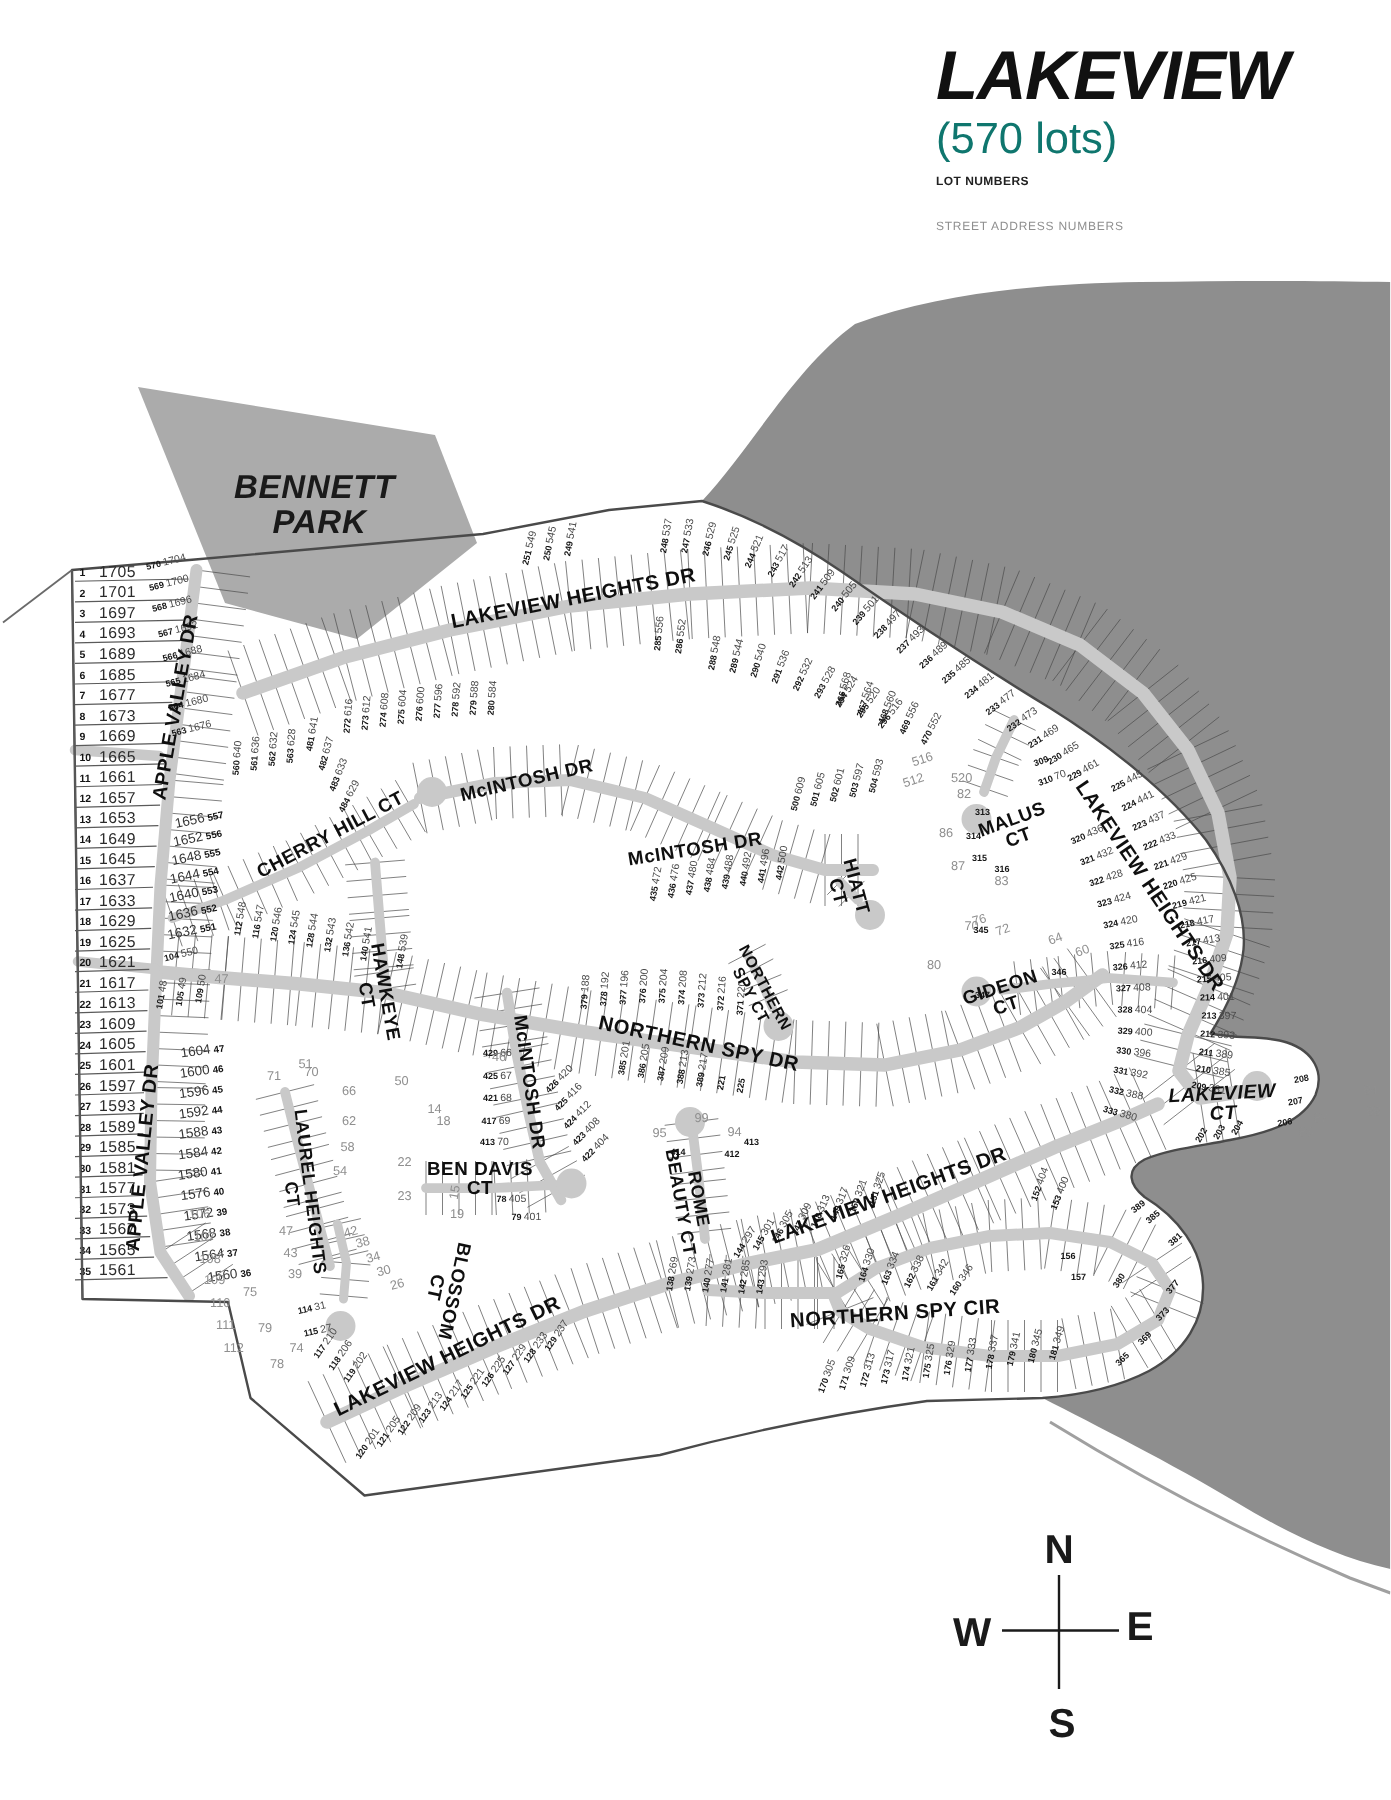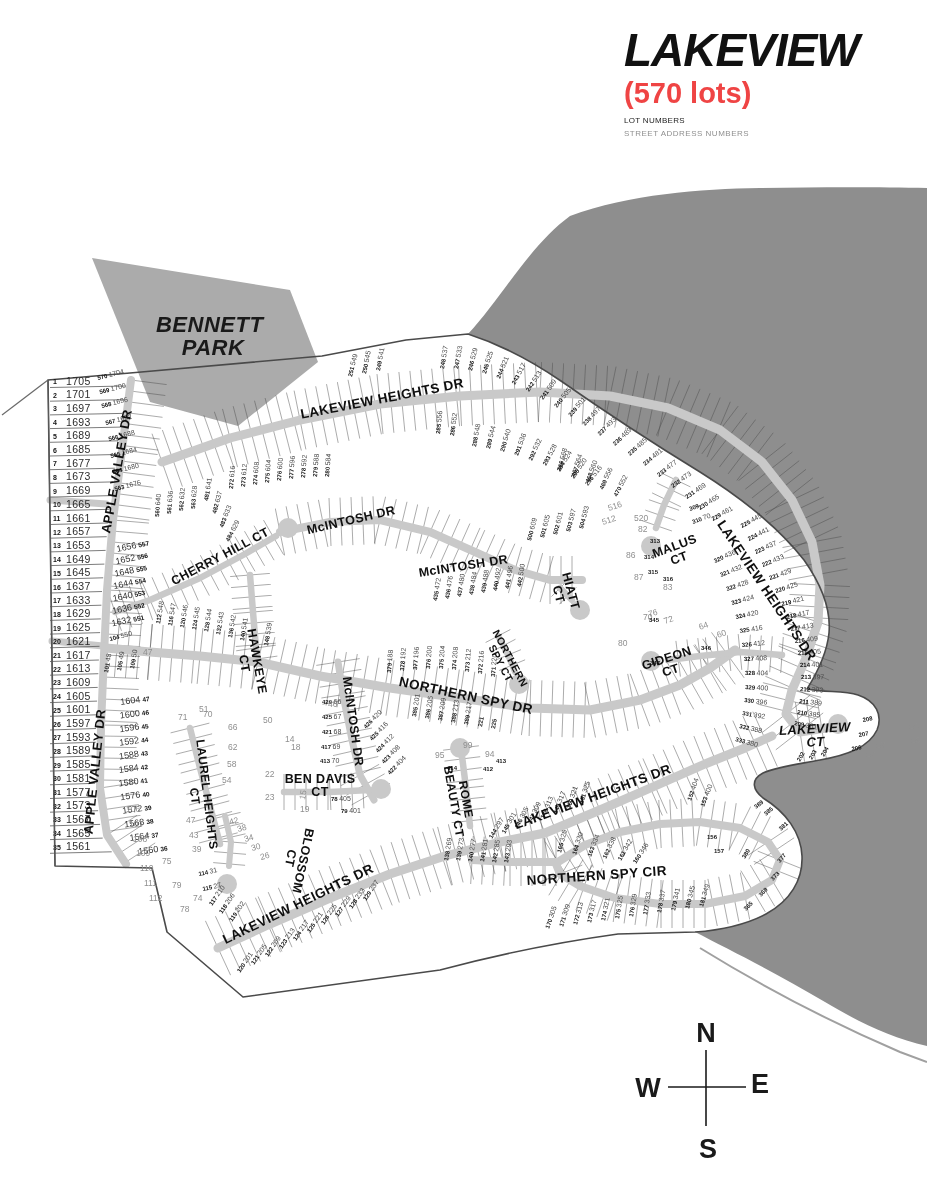--- a/index.html
+++ b/index.html
@@ -2,23 +2,23 @@
 <html><head>
 <meta charset="utf-8">
 <style>
   html,body{margin:0;padding:0;background:#ffffff;}
   #stage{position:relative;width:927px;height:1200px;background:#ffffff;overflow:hidden;
          font-family:"Liberation Sans",sans-serif;}
   #map{position:absolute;left:0;top:0;}
   .titleblock{position:absolute;left:624px;top:28px;width:300px;color:#111;}
   .t1{font-style:italic;font-weight:bold;font-size:46px;line-height:0.98;letter-spacing:-1px;white-space:nowrap;}
   .t3{font-style:normal;font-weight:400;font-size:26px;color:#333;letter-spacing:0;}
-  .t2{font-weight:700;font-size:29px;margin-top:4px;color:#ef4444;}
-  .leg1{font-weight:normal;font-size:8px;margin-top:6px;color:#222;letter-spacing:.3px;}
-  .leg2{font-weight:400;font-size:8px;margin-top:4px;color:#8f8f8f;letter-spacing:.5px;}
+  .t2{font-weight:400;font-size:29px;margin-top:4px;color:#0f766e;}
+  .leg1{font-weight:bold;font-size:8px;margin-top:6px;color:#222;letter-spacing:.3px;}
+  .leg2{font-weight:400;font-size:8px;margin-top:21px;color:#8f8f8f;letter-spacing:.5px;}
   text{font-family:"Liberation Sans",sans-serif;}
   .street{font-weight:bold;fill:#0f0f0f;letter-spacing:.4px;}
   .park-label{font-weight:bold;font-style:italic;font-size:22px;fill:#1a1a1a;letter-spacing:.5px;}
   .compass-letter{font-weight:bold;font-size:27px;fill:#1a1a1a;}
   .lotnum{font-size:6px;font-weight:bold;fill:#161616;}
   .addrnum{font-size:7px;fill:#4a4a4a;}
   .graynum{font-size:8.5px;fill:#8f8f8f;}
   .tbl-lot{font-size:7px;font-weight:bold;fill:#141414;}
   .tbl-addr{font-size:10.5px;fill:#2b2b2b;letter-spacing:.3px;}
   .ecol-addr{font-size:9px;fill:#333;}

